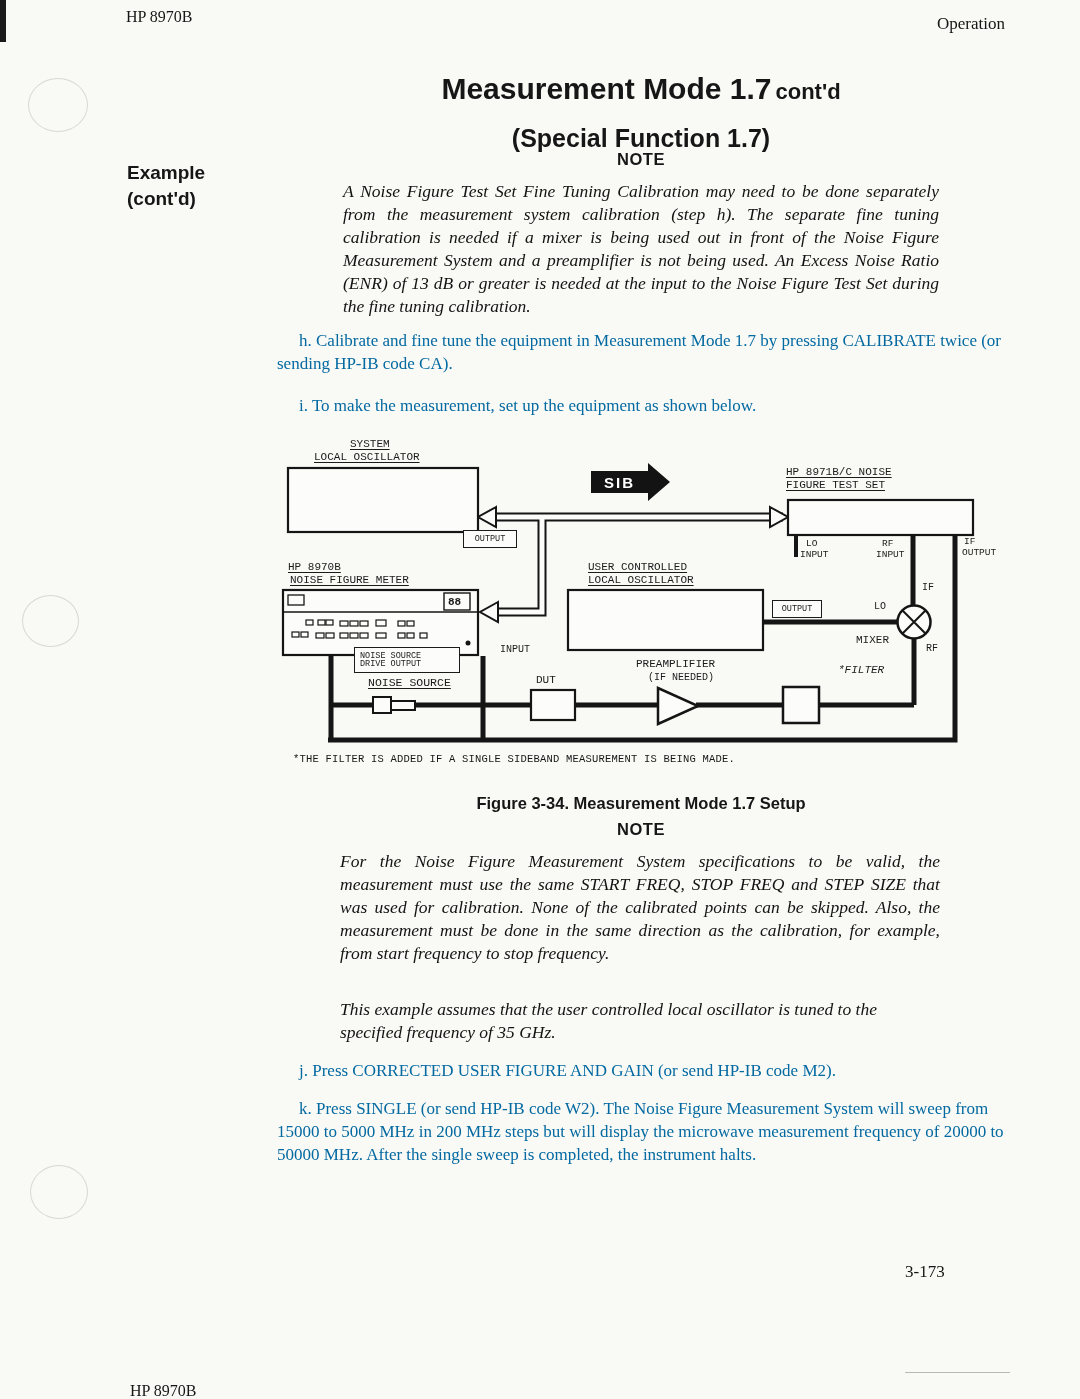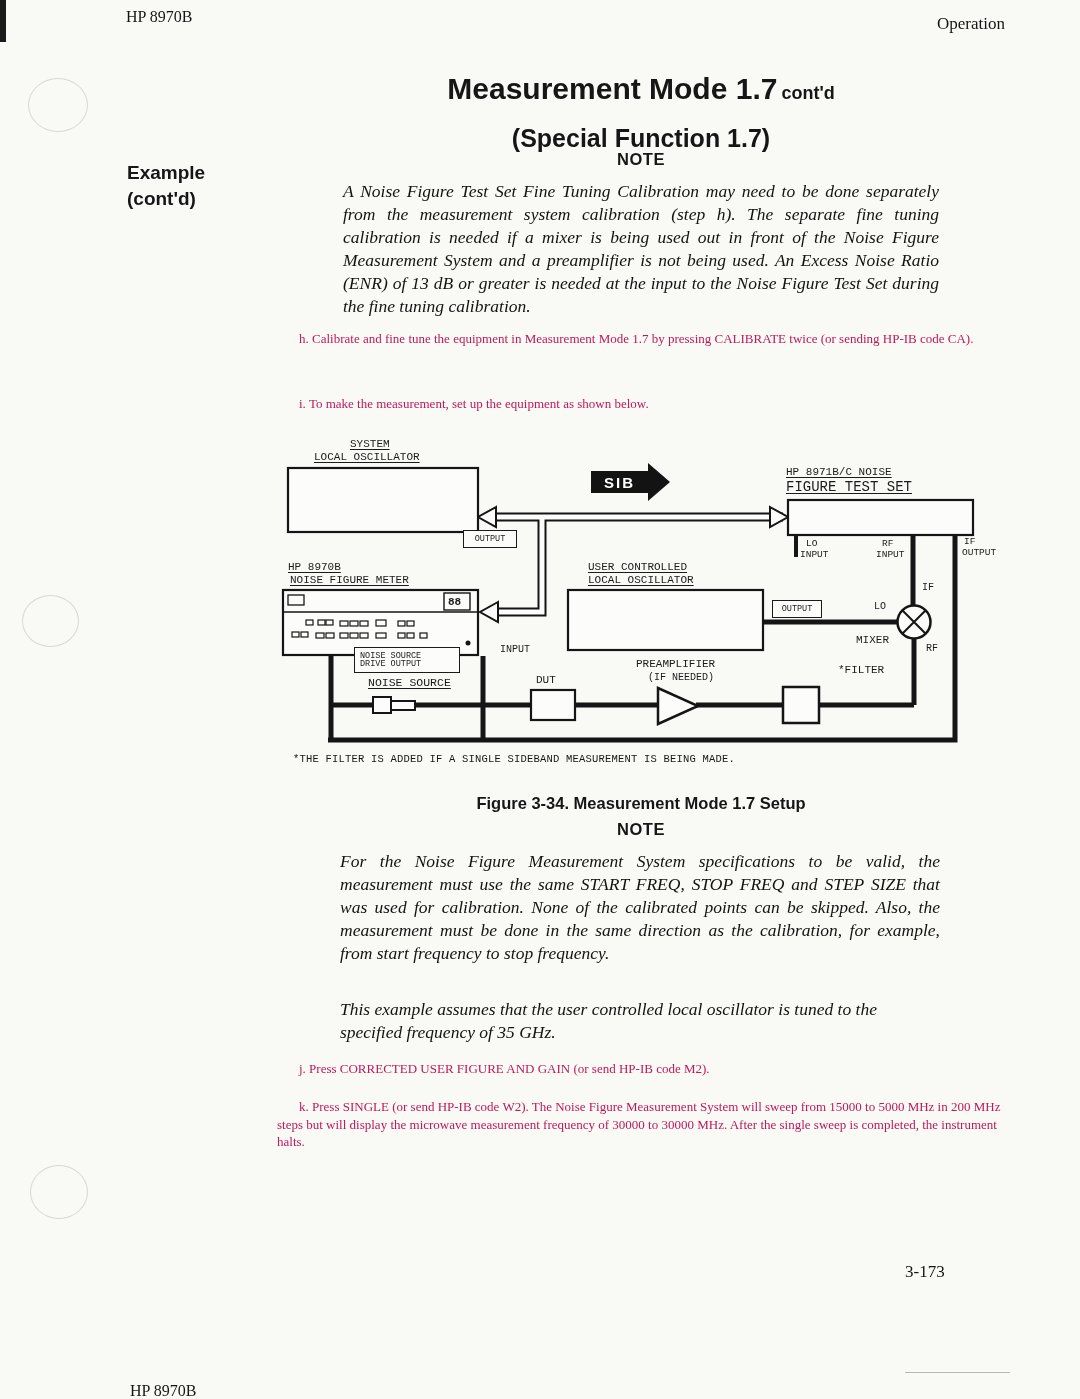--- a/index.html
+++ b/index.html
@@ -7,21 +7,21 @@
     width:1080px;height:1399px;position:relative;
     background:#f9f9f6;color:#161616;overflow:hidden;
     font-family:"Liberation Serif", serif;
   }
   .abs{position:absolute;}
   .serif{font-family:"Liberation Serif", serif;}
   .sans{font-family:"Liberation Sans", sans-serif;margin-top:12px;}
   .mono{font-family:"Liberation Mono", monospace;}
   .col{left:277px;width:728px;}
   .center{text-align:center;}
-  .body-text{font-size:13px;line-height:1.35;color:#be185d;}
+  .body-text{font-size:17px;line-height:1.35;color:#0369a1;}
   .note-body{font-style:italic;font-size:17.5px;line-height:1.32;text-align:justify;color:#131313;}
   .note-head{font-family:"Liberation Sans",sans-serif;font-weight:bold;font-size:16.5px;letter-spacing:.5px;}
   .step{text-indent:22px;}
   
   #diagram{left:278px;top:435px;width:736px;height:315px;}
   #diagram svg{position:absolute;left:0;top:0;}
   .dlabel{position:absolute;white-space:nowrap;font-family:"Liberation Mono",monospace;color:#1b1b1b;}
   .ul{text-decoration:underline;text-underline-offset:2px;}
   .tag{position:absolute;border:1.5px solid #1b1b1b;background:#fcfcfa;
        font-family:"Liberation Mono",monospace;font-size:8.5px;line-height:1;
@@ -35,21 +35,21 @@
 <div class="scan-mark" style="left:0;top:0;width:6px;height:42px;"></div>
 <div class="scan-circle" style="left:28px;top:78px;width:58px;height:52px;"></div>
 <div class="scan-circle" style="left:22px;top:595px;width:55px;height:50px;"></div>
 <div class="scan-circle" style="left:30px;top:1165px;width:56px;height:52px;"></div>
 
 <div class="abs serif" style="left:126px;top:8px;font-size:16px;height:18px;overflow:hidden;">HP 8970B</div>
 <div class="abs serif" style="left:905px;top:14px;width:100px;text-align:right;font-size:17px;">Operation</div>
 
 <div class="abs col center" style="top:72px;">
   <span class="sans" style="font-weight:bold;font-size:30px;">Measurement Mode 1.7</span>
-  <span class="sans" style="font-weight:bold;font-size:18px;">cont'd</span>
+  <span class="sans" style="font-weight:bold;font-size:22px;">cont'd</span>
 </div>
 <div class="abs col center sans" style="top:112px;font-weight:bold;font-size:25px;">(Special Function 1.7)</div>
 
 <div class="abs sans" style="left:127px;top:148px;font-weight:bold;font-size:19px;line-height:1.35;">
   <div>Example</div>
   <div>(cont'd)</div>
 </div>
 
 <div class="abs col center note-head" style="top:150px;">NOTE</div>
 <div class="abs note-body" style="left:343px;top:180px;width:596px;">A Noise Figure Test Set Fine Tuning Calibration may need to be done separately from the measurement system calibration (step h). The separate fine tuning calibration is needed if a mixer is being used out in front of the Noise Figure Measurement System and a preamplifier is not being used. An Excess Noise Ratio (ENR) of 13 dB or greater is needed at the input to the Noise Figure Test Set during the fine tuning calibration.</div>
@@ -120,21 +120,21 @@
     <polygon points="313,36 370,36 370,28 392,47 370,66 370,58 313,58" fill="#131313"></polygon>
   </svg>
 
   <div class="dlabel ul" style="left:72px;top:3px;font-size:11px;">SYSTEM</div>
   <div class="dlabel ul" style="left:36px;top:16px;font-size:11px;">LOCAL OSCILLATOR</div>
   <div class="tag" style="left:185px;top:95px;width:52px;height:16px;">OUTPUT</div>
 
   <div class="dlabel" style="left:313px;top:36px;width:57px;height:22px;display:flex;align-items:center;justify-content:center;color:#ffffff;font-family:'Liberation Sans',sans-serif;font-weight:bold;font-size:15px;letter-spacing:2px;text-align:center;">SIB</div>
 
   <div class="dlabel ul" style="left:508px;top:31px;font-size:11px;">HP 8971B/C NOISE</div>
-  <div class="dlabel ul" style="left:508px;top:44px;font-size:14px;">FIGURE TEST SET</div>
+  <div class="dlabel ul" style="left:508px;top:44px;font-size:11px;">FIGURE TEST SET</div>
   <div class="dlabel" style="left:528px;top:103px;font-size:9.5px;">LO</div>
   <div class="dlabel" style="left:522px;top:114px;font-size:9.5px;">INPUT</div>
   <div class="dlabel" style="left:604px;top:103px;font-size:9.5px;">RF</div>
   <div class="dlabel" style="left:598px;top:114px;font-size:9.5px;">INPUT</div>
   <div class="dlabel" style="left:686px;top:101px;font-size:9.5px;">IF</div>
   <div class="dlabel" style="left:684px;top:112px;font-size:9.5px;">OUTPUT</div>
 
   <div class="dlabel ul" style="left:10px;top:126px;font-size:11px;">HP 8970B</div>
   <div class="dlabel ul" style="left:12px;top:139px;font-size:11px;">NOISE FIGURE METER</div>
   <div class="dlabel" style="left:170px;top:161px;font-size:11px;font-weight:bold;">88</div>
@@ -150,28 +150,28 @@
   <div class="dlabel ul" style="left:310px;top:139px;font-size:11px;">LOCAL OSCILLATOR</div>
   <div class="tag" style="left:494px;top:165px;width:48px;height:16px;">OUTPUT</div>
   <div class="dlabel" style="left:596px;top:166px;font-size:10px;">LO</div>
   <div class="dlabel" style="left:644px;top:147px;font-size:10px;">IF</div>
   <div class="dlabel" style="left:648px;top:208px;font-size:10px;">RF</div>
   <div class="dlabel" style="left:578px;top:199px;font-size:11px;">MIXER</div>
 
   <div class="dlabel" style="left:258px;top:239px;font-size:11px;">DUT</div>
   <div class="dlabel" style="left:358px;top:223px;font-size:11px;">PREAMPLIFIER</div>
   <div class="dlabel" style="left:370px;top:237px;font-size:10px;">(IF NEEDED)</div>
-  <div class="dlabel" style="left:560px;top:229px;font-size:11px;">*FILTER</div>
+  <div class="dlabel" style="left:560px;top:229px;font-size:11px;font-style:italic;">*FILTER</div>
 </div>
 
 <div class="abs mono" style="left:293px;top:753px;font-size:10.5px;letter-spacing:.2px;">*THE FILTER IS ADDED IF A SINGLE SIDEBAND MEASUREMENT IS BEING MADE.</div>
 <div class="abs col center sans" style="top:782px;font-weight:bold;font-size:16.5px;">Figure 3-34. Measurement Mode 1.7 Setup</div>
 
 <div class="abs col center note-head" style="top:820px;">NOTE</div>
 <div class="abs note-body" style="left:340px;top:850px;width:600px;">For the Noise Figure Measurement System specifications to be valid, the measurement must use the same START FREQ, STOP FREQ and STEP SIZE that was used for calibration. None of the calibrated points can be skipped. Also, the measurement must be done in the same direction as the calibration, for example, from start frequency to stop frequency.</div>
 <div class="abs note-body" style="left:340px;top:998px;width:600px;text-align:left;">This example assumes that the user controlled local oscillator is tuned to the specified frequency of 35 GHz.</div>
 
 <p class="abs col body-text step" style="top:1060px;margin:0;">j.  Press CORRECTED USER FIGURE AND GAIN (or send HP-IB code M2).</p>
-<p class="abs col body-text step" style="top:1098px;margin:0;">k.  Press SINGLE (or send HP-IB code W2). The Noise Figure Measurement System will sweep from 15000 to 5000 MHz in 200 MHz steps but will display the microwave measurement frequency of 30000 to 30000 MHz. After the single sweep is completed, the instrument halts.</p>
+<p class="abs col body-text step" style="top:1098px;margin:0;">k.  Press SINGLE (or send HP-IB code W2). The Noise Figure Measurement System will sweep from 15000 to 5000 MHz in 200 MHz steps but will display the microwave measurement frequency of 20000 to 50000 MHz. After the single sweep is completed, the instrument halts.</p>
 
 <div class="abs serif" style="left:905px;top:1262px;width:100px;text-align:left;font-size:17px;">3-173</div>
 <div class="abs" style="left:905px;top:1372px;width:105px;height:0;border-top:1px solid #b9b9b4;"></div>
 <div class="abs serif" style="left:130px;top:1382px;font-size:16px;height:17px;overflow:hidden;">HP 8970B</div>
 
 </body></html>

